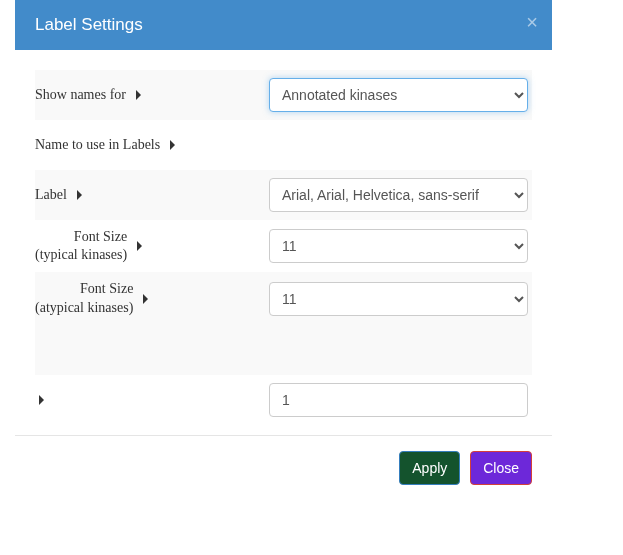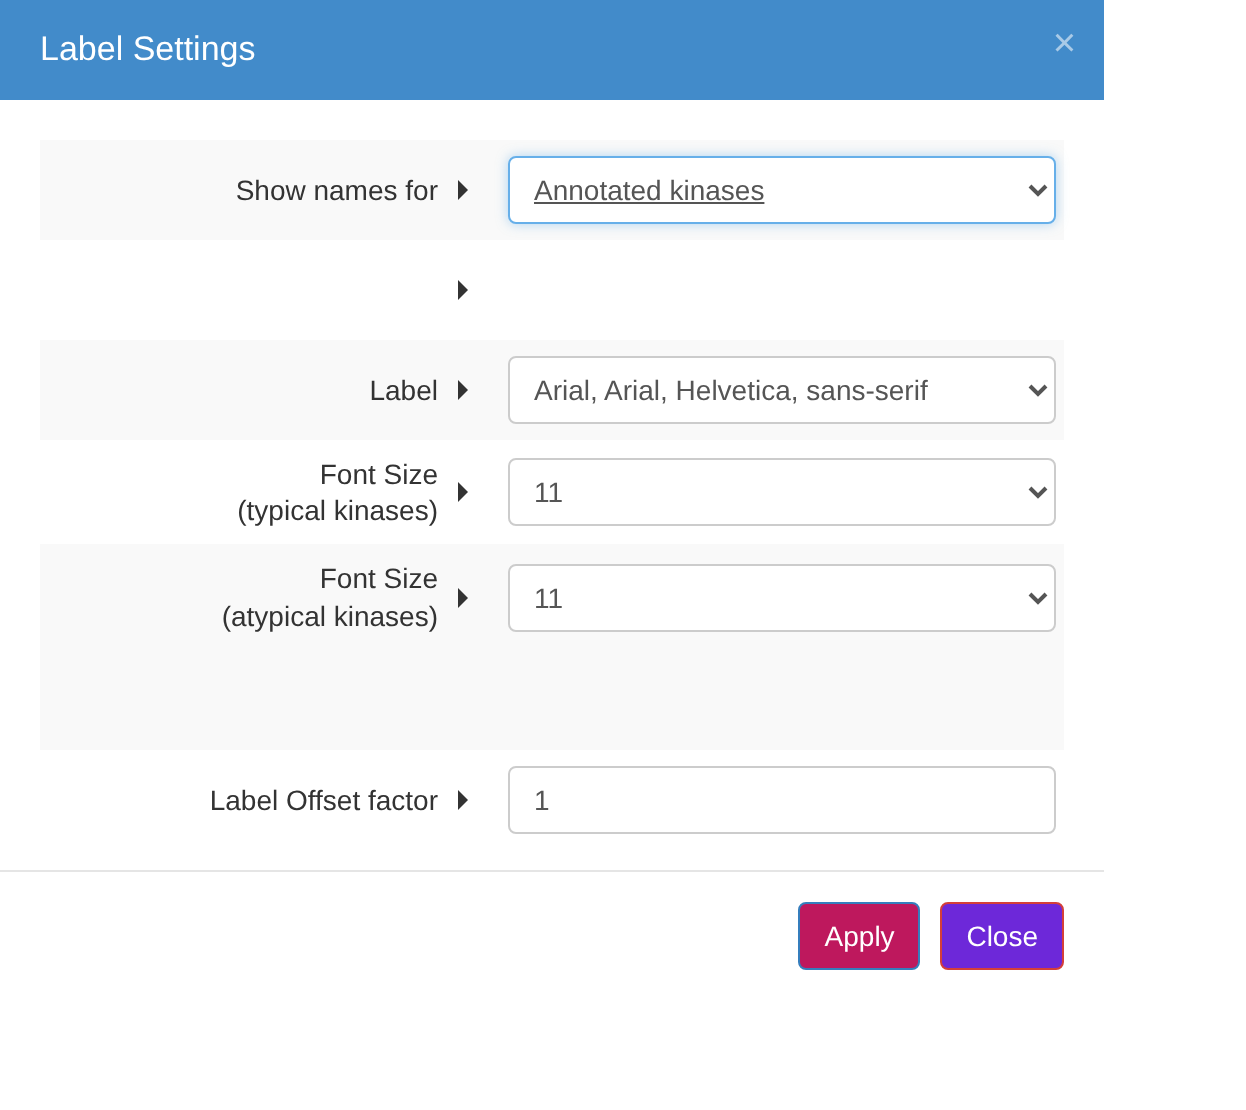--- a/index.html
+++ b/index.html
@@ -6,20 +6,21 @@
   body {
     margin: 0;
     font-family: "Helvetica Neue", Helvetica, Arial, sans-serif;
     font-size: 14px;
     color: #333;
     background: #fff;
     width: 623px;
   }
   .modal {
     width: 552px;
+    padding-left: 15px;
   }
   .modal-header {
     background: #428bca;
     color: #fff;
     padding: 15px 20px;
     position: relative;
   }
   .modal-title {
     font-size: 17px;
     font-weight: 500;
@@ -46,23 +47,23 @@
     padding: 8px 0;
     min-height: 50px;
   }
   .form-row.striped {
     background: #f9f9f9;
   }
   .label-col {
     width: 220px;
     display: flex;
     align-items: center;
-    justify-content: flex-end;
     padding-right: 6px;
     gap: 6px;
+    font-family: Liberation Serif, serif;
   }
   .label-text {
     text-align: right;
     color: #333;
     line-height: 1.3;
   }
   .caret-icon {
     display: inline-block;
     width: 0;
     height: 0;
@@ -88,40 +89,39 @@
     border: 1px solid #ccc;
     border-radius: 4px;
   }
   select.form-control {
     padding: 6px 8px;
   }
   .focused {
     border-color: #66afe9;
     box-shadow: 0 0 6px rgba(102,175,233,.5);
     outline: none;
-    text-decoration: underline;
   }
   .modal-footer {
     border-top: 1px solid #e5e5e5;
     padding: 15px 20px;
     text-align: right;
   }
   .btn {
     display: inline-block;
     padding: 6px 12px;
     font-size: 14px;
     line-height: 1.42857143;
     border-radius: 4px;
     border: 1px solid transparent;
     cursor: pointer;
     margin-left: 6px;
   }
   .btn-primary {
     color: #fff;
-    background-color: #be185d;
+    background-color: #14532d;
     border-color: #357ebd;
   }
   .btn-danger {
     color: #fff;
     background-color: #6d28d9;
     border-color: #d43f3a;
   }
 </style>
 </head>
 <body>
@@ -137,20 +137,21 @@
     <div id="rows-container">
         <div class="form-row striped">
           <div class="label-col">
             <span class="label-text">Show names for</span>
             <span class="caret-icon"></span>
           </div>
           <div class="input-col"><select class="form-control focused"><option>Annotated kinases</option></select></div>
         </div>
         <div class="form-row">
           <div class="label-col">
+            <span class="label-text">Name to use in Labels</span>
             <span class="caret-icon"></span>
           </div>
         </div>
         <div class="form-row striped">
           <div class="label-col">
             <span class="label-text">Label</span>
             <span class="caret-icon"></span>
           </div>
           <div class="input-col"><select class="form-control"><option>Arial, Arial, Helvetica, sans-serif</option></select></div>
         </div>
@@ -165,21 +166,20 @@
           <div class="label-col">
             <span class="label-text">Font Size<br>(atypical kinases)</span>
             <span class="caret-icon"></span>
           </div>
           <div class="input-col"><select class="form-control"><option>11</option></select></div>
         </div>
         <div class="form-row striped">
         </div>
         <div class="form-row">
           <div class="label-col">
-            <span class="label-text">Label Offset factor</span>
             <span class="caret-icon"></span>
           </div>
           <div class="input-col"><input type="text" class="form-control" value="1" style=""></div>
         </div>
       </div>
   </div>
 
   <div class="modal-footer">
     <button class="btn btn-primary">Apply</button>
     <button class="btn btn-danger">Close</button>

